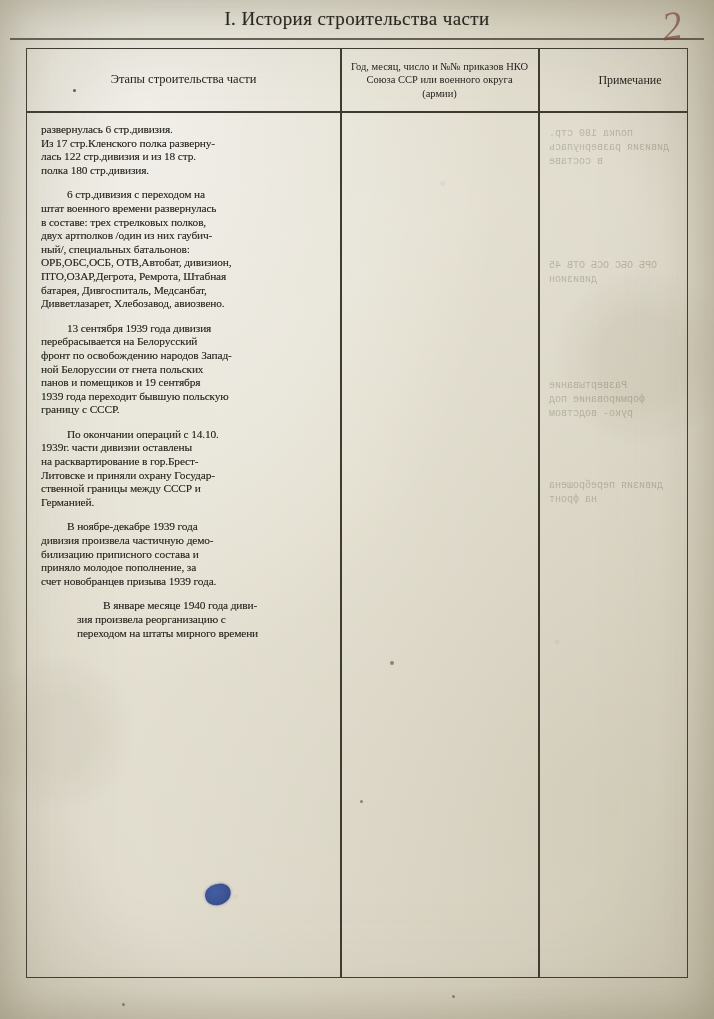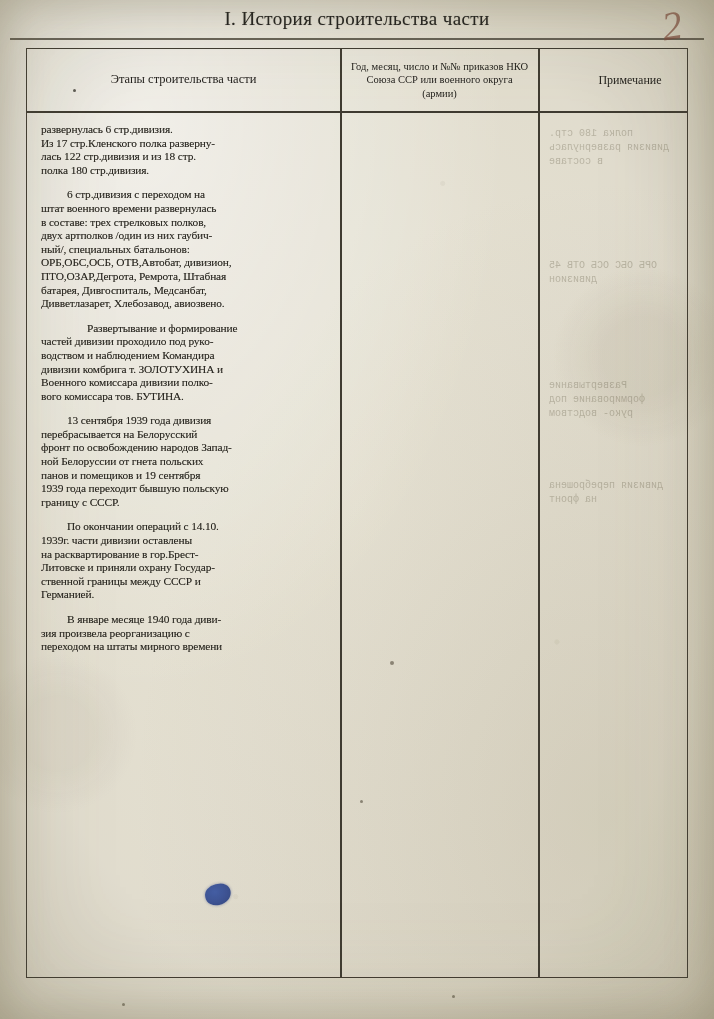--- a/index.html
+++ b/index.html
@@ -150,21 +150,21 @@
     color: #2a2823;
     letter-spacing: -0.15px;
   }
   .para {
     margin: 0 0 11px 0;
     white-space: pre-wrap;
     text-shadow: 0 0 .6px rgba(60,55,40,.45);
   }
   .para.indent { text-indent: 26px; }
   .para.indent-lg { text-indent: 46px; }
-  .para.tight { margin-bottom: 0; }
+  .para.tight { margin-bottom: 0; margin-left: 36px; }
 
   
   .ghost {
     position: absolute;
     right: 10px;
     width: 128px;
     font-family: "Liberation Mono", monospace;
     font-size: 10px;
     line-height: 14px;
     color: rgba(90,82,60,0.30);
@@ -226,39 +226,38 @@
 полка 180 стр.дивизия.</p>
       <p class="para indent">6 стр.дивизия с переходом на
 штат военного времени развернулась
 в составе: трех стрелковых полков,
 двух артполков /один из них гаубич-
 ный/, специальных батальонов:
 ОРБ,ОБС,ОСБ, ОТВ,Автобат, дивизион,
 ПТО,ОЗАР,Дегрота, Ремрота, Штабная
 батарея, Дивгоспиталь, Медсанбат,
 Дивветлазарет, Хлебозавод, авиозвено.</p>
-      <p class="para indent-lg">Развертывание и формирование
-частей дивизии проходило под руко-
-водством и наблюдением Командира
-дивизии комбрига т. ЗОЛОТУХИНА и
-Военного комиссара дивизии полко-
-вого комиссара тов. БУТИНА.</p>
       <p class="para indent">13 сентября 1939 года дивизия
 перебрасывается на Белорусский
 фронт по освобождению народов Запад-
 ной Белоруссии от гнета польских
 панов и помещиков и 19 сентября
 1939 года переходит бывшую польскую
 границу с СССР.</p>
       <p class="para indent">По окончании операций с 14.10.
 1939г. части дивизии оставлены
 на расквартирование в гор.Брест-
 Литовске и приняли охрану Государ-
 ственной границы между СССР и
 Германией.</p>
+      <p class="para indent">В ноябре-декабре 1939 года
+дивизия произвела частичную демо-
+билизацию приписного состава и
+приняло молодое пополнение, за
+счет новобранцев призыва 1939 года.</p>
       <p class="para indent tight">В январе месяце 1940 года диви-
 зия произвела реорганизацию с
 переходом на штаты мирного времени</p>
     </div>
 
     <div class="ghost g1">полка 180
 стр. дивизия
 развернулась
 в составе</div>
     <div class="ghost g2">ОРБ ОБС

